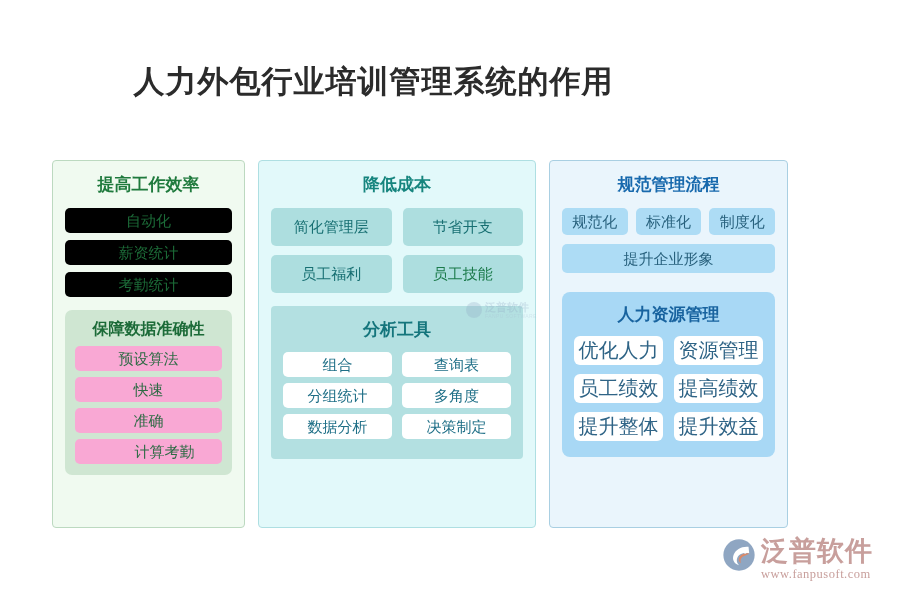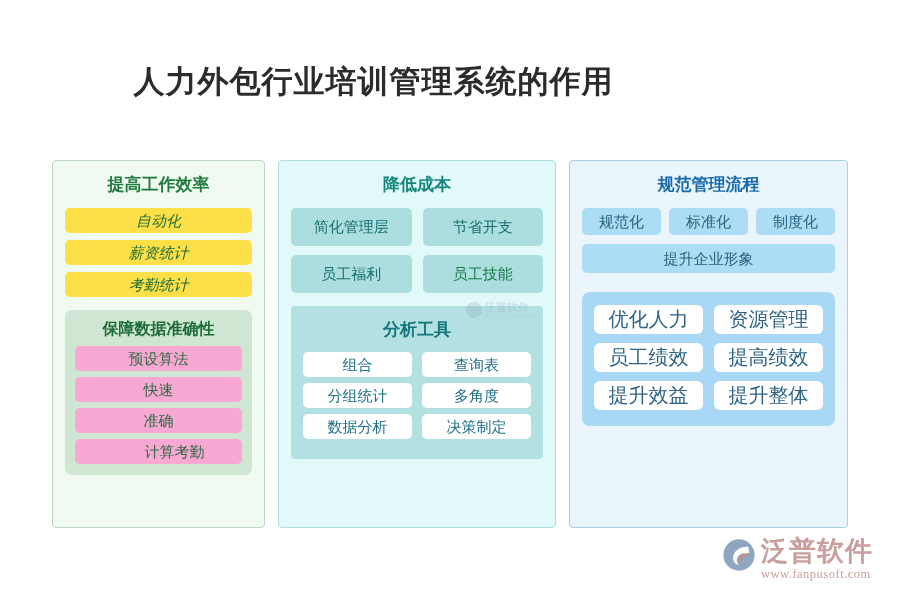--- a/index.html
+++ b/index.html
@@ -42,33 +42,33 @@
 
   .panel {
     box-sizing: border-box;
     border-radius: 4px;
     border: 1px solid transparent;
     padding: 14px 12px 12px 12px;
     display: flex;
     flex-direction: column;
   }
   .panel-green {
-    width: 213px;
+    width: 193px;
     flex: none;
     background: #f0faf0;
     border-color: #bcd9c0;
   }
   .panel-teal {
     width: 278px;
     flex: none;
     background: #e2f9fa;
     border-color: #aedfe2;
   }
   .panel-blue {
-    width: 279px;
+    width: 239px;
     flex: none;
     background: #eaf5fc;
     border-color: #a9cfe2;
   }
 
   .panel-head {
     text-align: center;
     font-weight: bold;
     line-height: 1.2;
     margin-bottom: 13px;
@@ -84,26 +84,25 @@
     text-align: center;
     font-size: 15px;
     line-height: 26px;
     min-height: 26px;
     white-space: nowrap;
     overflow: hidden;
   }
 
   
   .chip-green {
-    background: #fde047;
+    background: #000000;
     color: #1c6b38;
     margin-bottom: 7px;
     line-height: 25px;
     min-height: 25px;
-    font-style: italic;
   }
   .chip-green:last-child { margin-bottom: 0; }
 
   
   .sub-green {
     margin-top: 6px;
     background: #cfe6d2;
     border-radius: 7px;
     padding: 9px 10px 11px 10px;
   }
@@ -333,27 +332,28 @@
 
     <div class="grid3">
       <div class="chip chip-blue">规范化</div>
       <div class="chip chip-blue">标准化</div>
       <div class="chip chip-blue">制度化</div>
     </div>
 
     <div class="chip chip-blue-wide">提升企业形象</div>
 
     <div class="sub-blue">
+      <div class="sub-head">人力资源管理</div>
       <div class="grid2-blue">
         <div class="chip chip-white-blue">优化人力</div>
         <div class="chip chip-white-blue">资源管理</div>
         <div class="chip chip-white-blue">员工绩效</div>
         <div class="chip chip-white-blue">提高绩效</div>
+        <div class="chip chip-white-blue">提升整体</div>
         <div class="chip chip-white-blue">提升效益</div>
-        <div class="chip chip-white-blue">提升整体</div>
       </div>
     </div>
   </div>
 </div>
 
 <div id="watermark">
   <div class="wm-mark"></div>
   <div>
     <div class="wm-txt">泛普软件</div>
     <div class="wm-sub">FANPU SOFTWARE</div>

